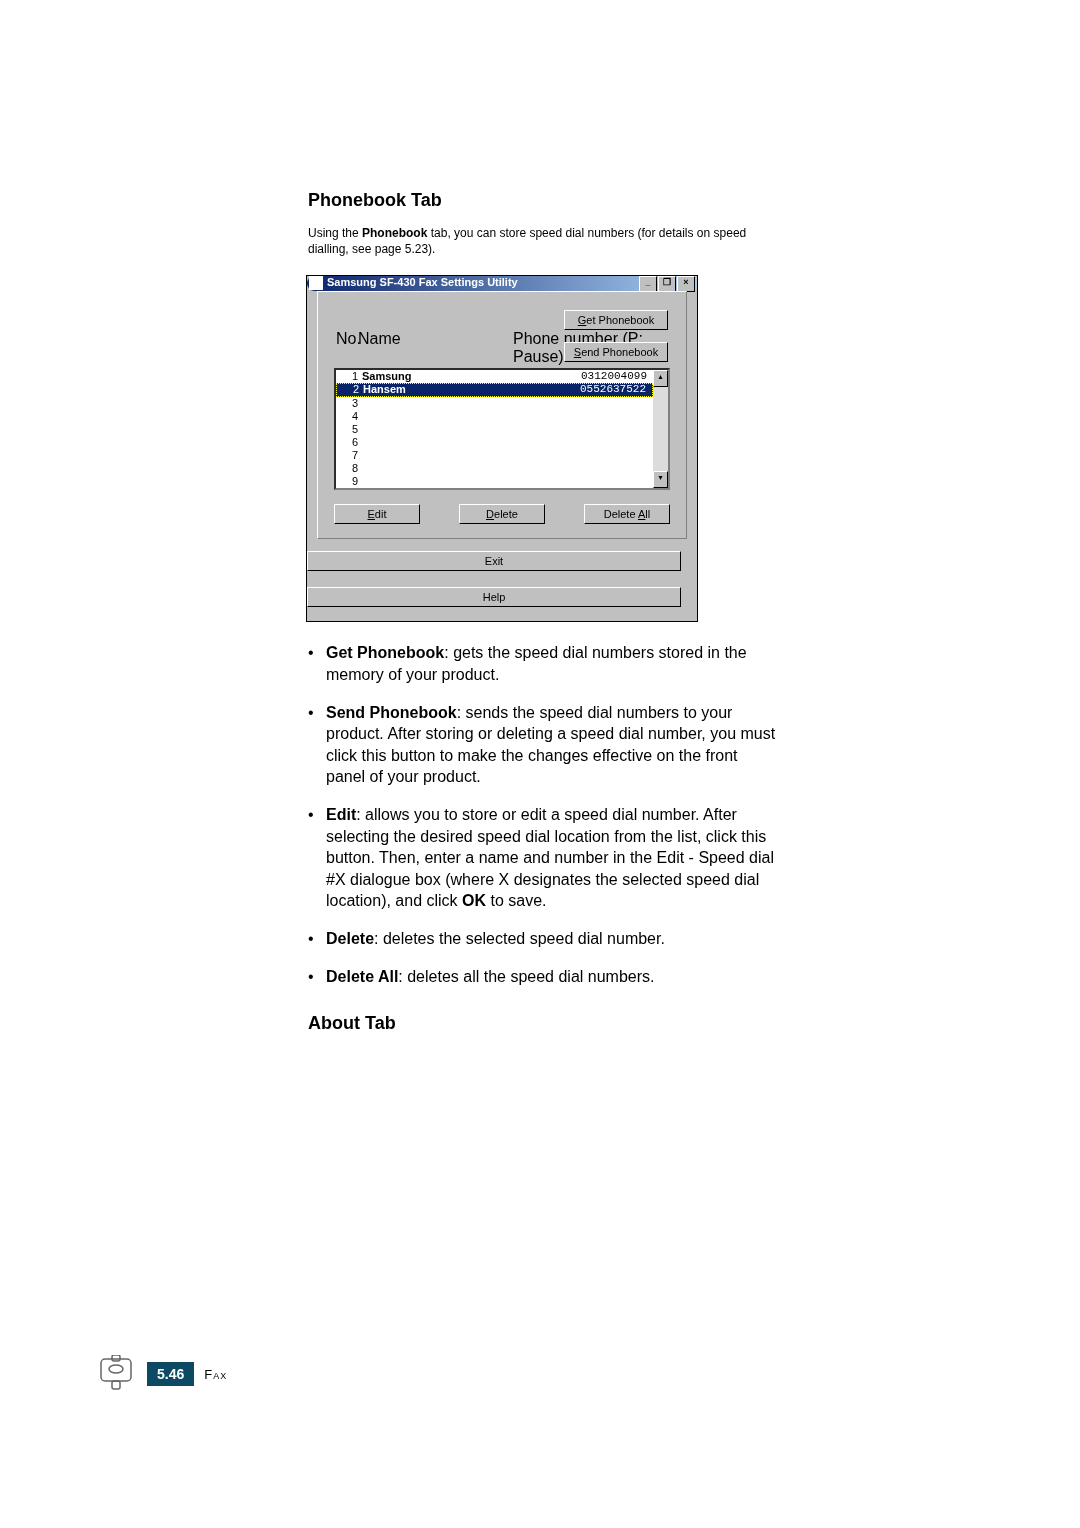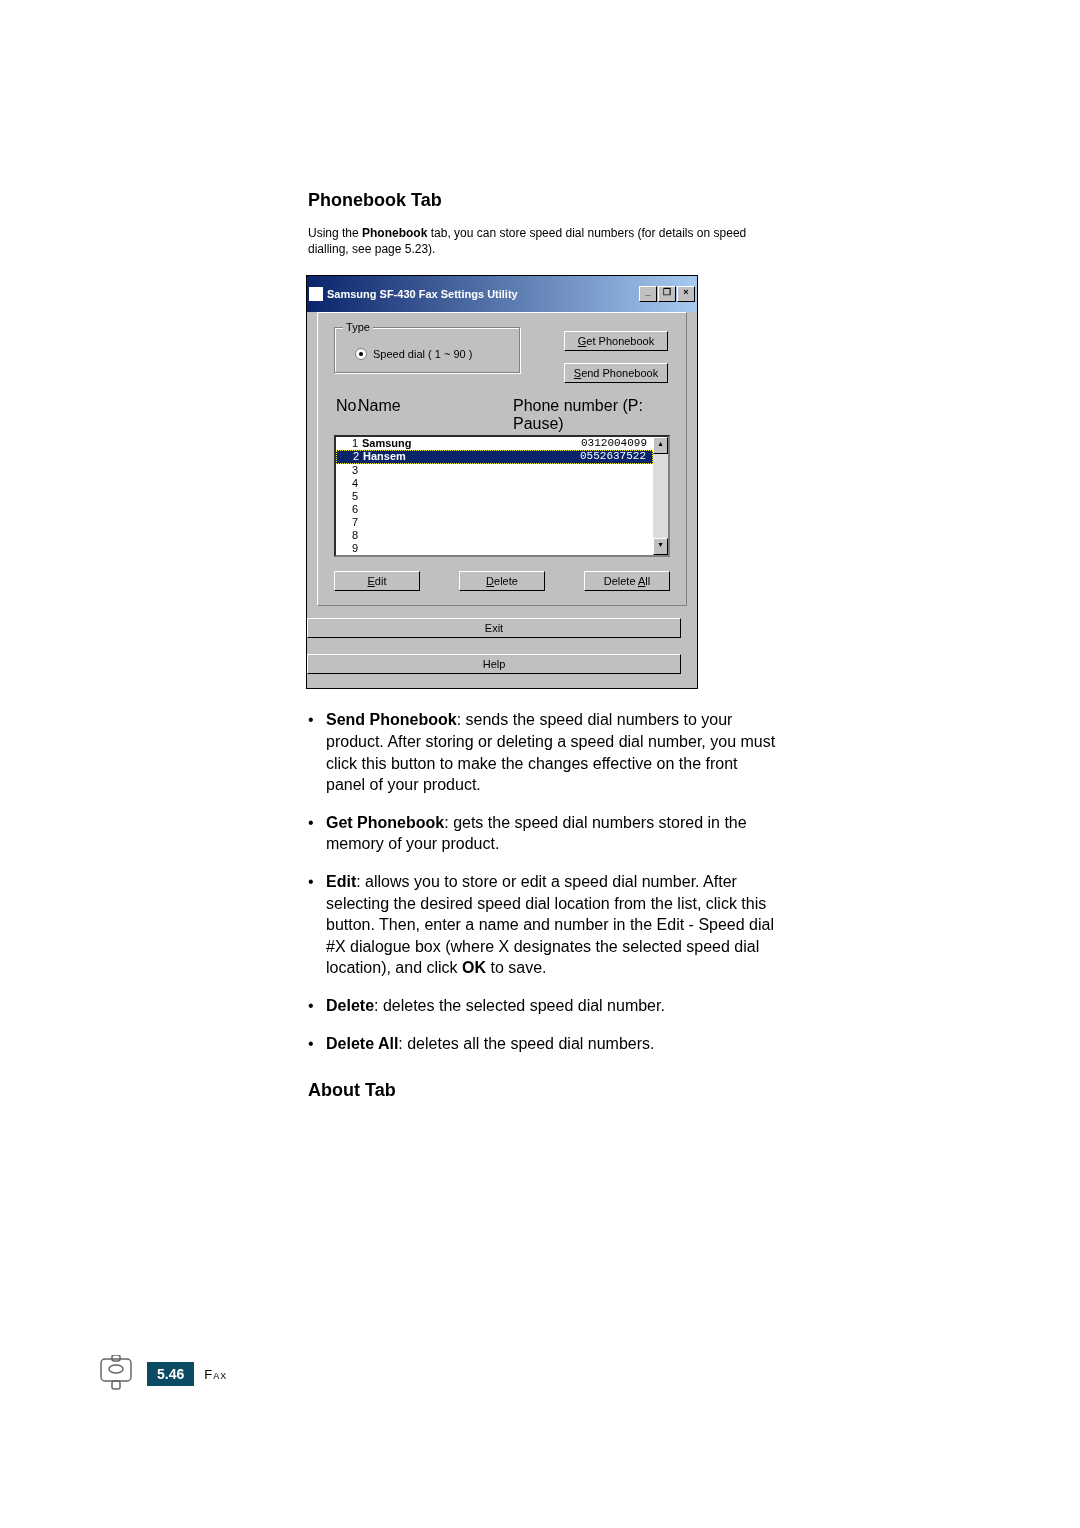--- a/index.html
+++ b/index.html
@@ -51,27 +51,27 @@
   .dialog {
     width: 390px;
     margin: 0 0 20px -2px;
     font-family: "MS Sans Serif", Tahoma, Arial, sans-serif;
     font-size: 11px;
     border: 1px solid #000;
     background: #c0c0c0;
   }
   .titlebar {
     display: flex;
-    align-items: center;
     background: linear-gradient(to right, #0a246a, #a6caf0);
     color: #fff;
-    height: 36px;
+    height: 15px;
     padding: 0 2px;
     font-weight: bold;
     font-size: 11px;
+    border-radius: 9px;
   }
   .titlebar .title-icon {
     width: 14px;
     height: 14px;
     margin-right: 4px;
     background: #fff;
     display: inline-block;
   }
   .titlebar .title-text {
     flex: 1;
@@ -299,29 +299,20 @@
       <span class="title-text">Samsung SF-430 Fax Settings Utility</span>
       <div class="winbtns">
         <div class="winbtn">_</div>
         <div class="winbtn">❐</div>
         <div class="winbtn">×</div>
       </div>
     </div>
 
 
     <div class="tabpanel">
-      <div class="groupbox">
-        <div class="legend">
-          <span class="ul">T</span><span>ype</span>
-        </div>
-        <div class="radio-row">
-          <span class="radio-dot"></span>
-          <span>Speed dial ( 1 ~ 90 )</span>
-        </div>
-      </div>
 
       <div class="rightbtns">
         <div class="btn">
           <span class="ul">G</span><span>et Phonebook</span>
         </div>
         <div class="btn">
           <span class="ul">S</span><span>end Phonebook</span>
         </div>
       </div>
 
@@ -400,24 +391,24 @@
     </div>
 
     <div class="bottom-btns">
       <div class="btn">Exit</div>
       <div class="btn">Help</div>
     </div>
   </div>
 
   <ul class="bullets">
     <li>
-      <span class="bold">Send Phonebook</span><span>: sends the speed dial numbers to your product. After storing or deleting a speed dial number, you must click this button to make the changes effective on the front panel of your product.</span>
+      <span class="bold">Get Phonebook</span><span>: gets the speed dial numbers stored in the memory of your product.</span>
     </li>
     <li>
-      <span class="bold">Get Phonebook</span><span>: gets the speed dial numbers stored in the memory of your product.</span>
+      <span class="bold">Send Phonebook</span><span>: sends the speed dial numbers to your product. After storing or deleting a speed dial number, you must click this button to make the changes effective on the front panel of your product.</span>
     </li>
     <li>
       <span class="bold">Edit</span><span>: allows you to store or edit a speed dial number. After selecting the desired speed dial location from the list, click this button. Then, enter a name and number in the Edit - Speed dial #X dialogue box (where X designates the selected speed dial location), and click </span><span class="bold">OK</span><span> to save.</span>
     </li>
     <li>
       <span class="bold">Delete</span><span>: deletes the selected speed dial number.</span>
     </li>
     <li>
       <span class="bold">Delete All</span><span>: deletes all the speed dial numbers.</span>
     </li>

